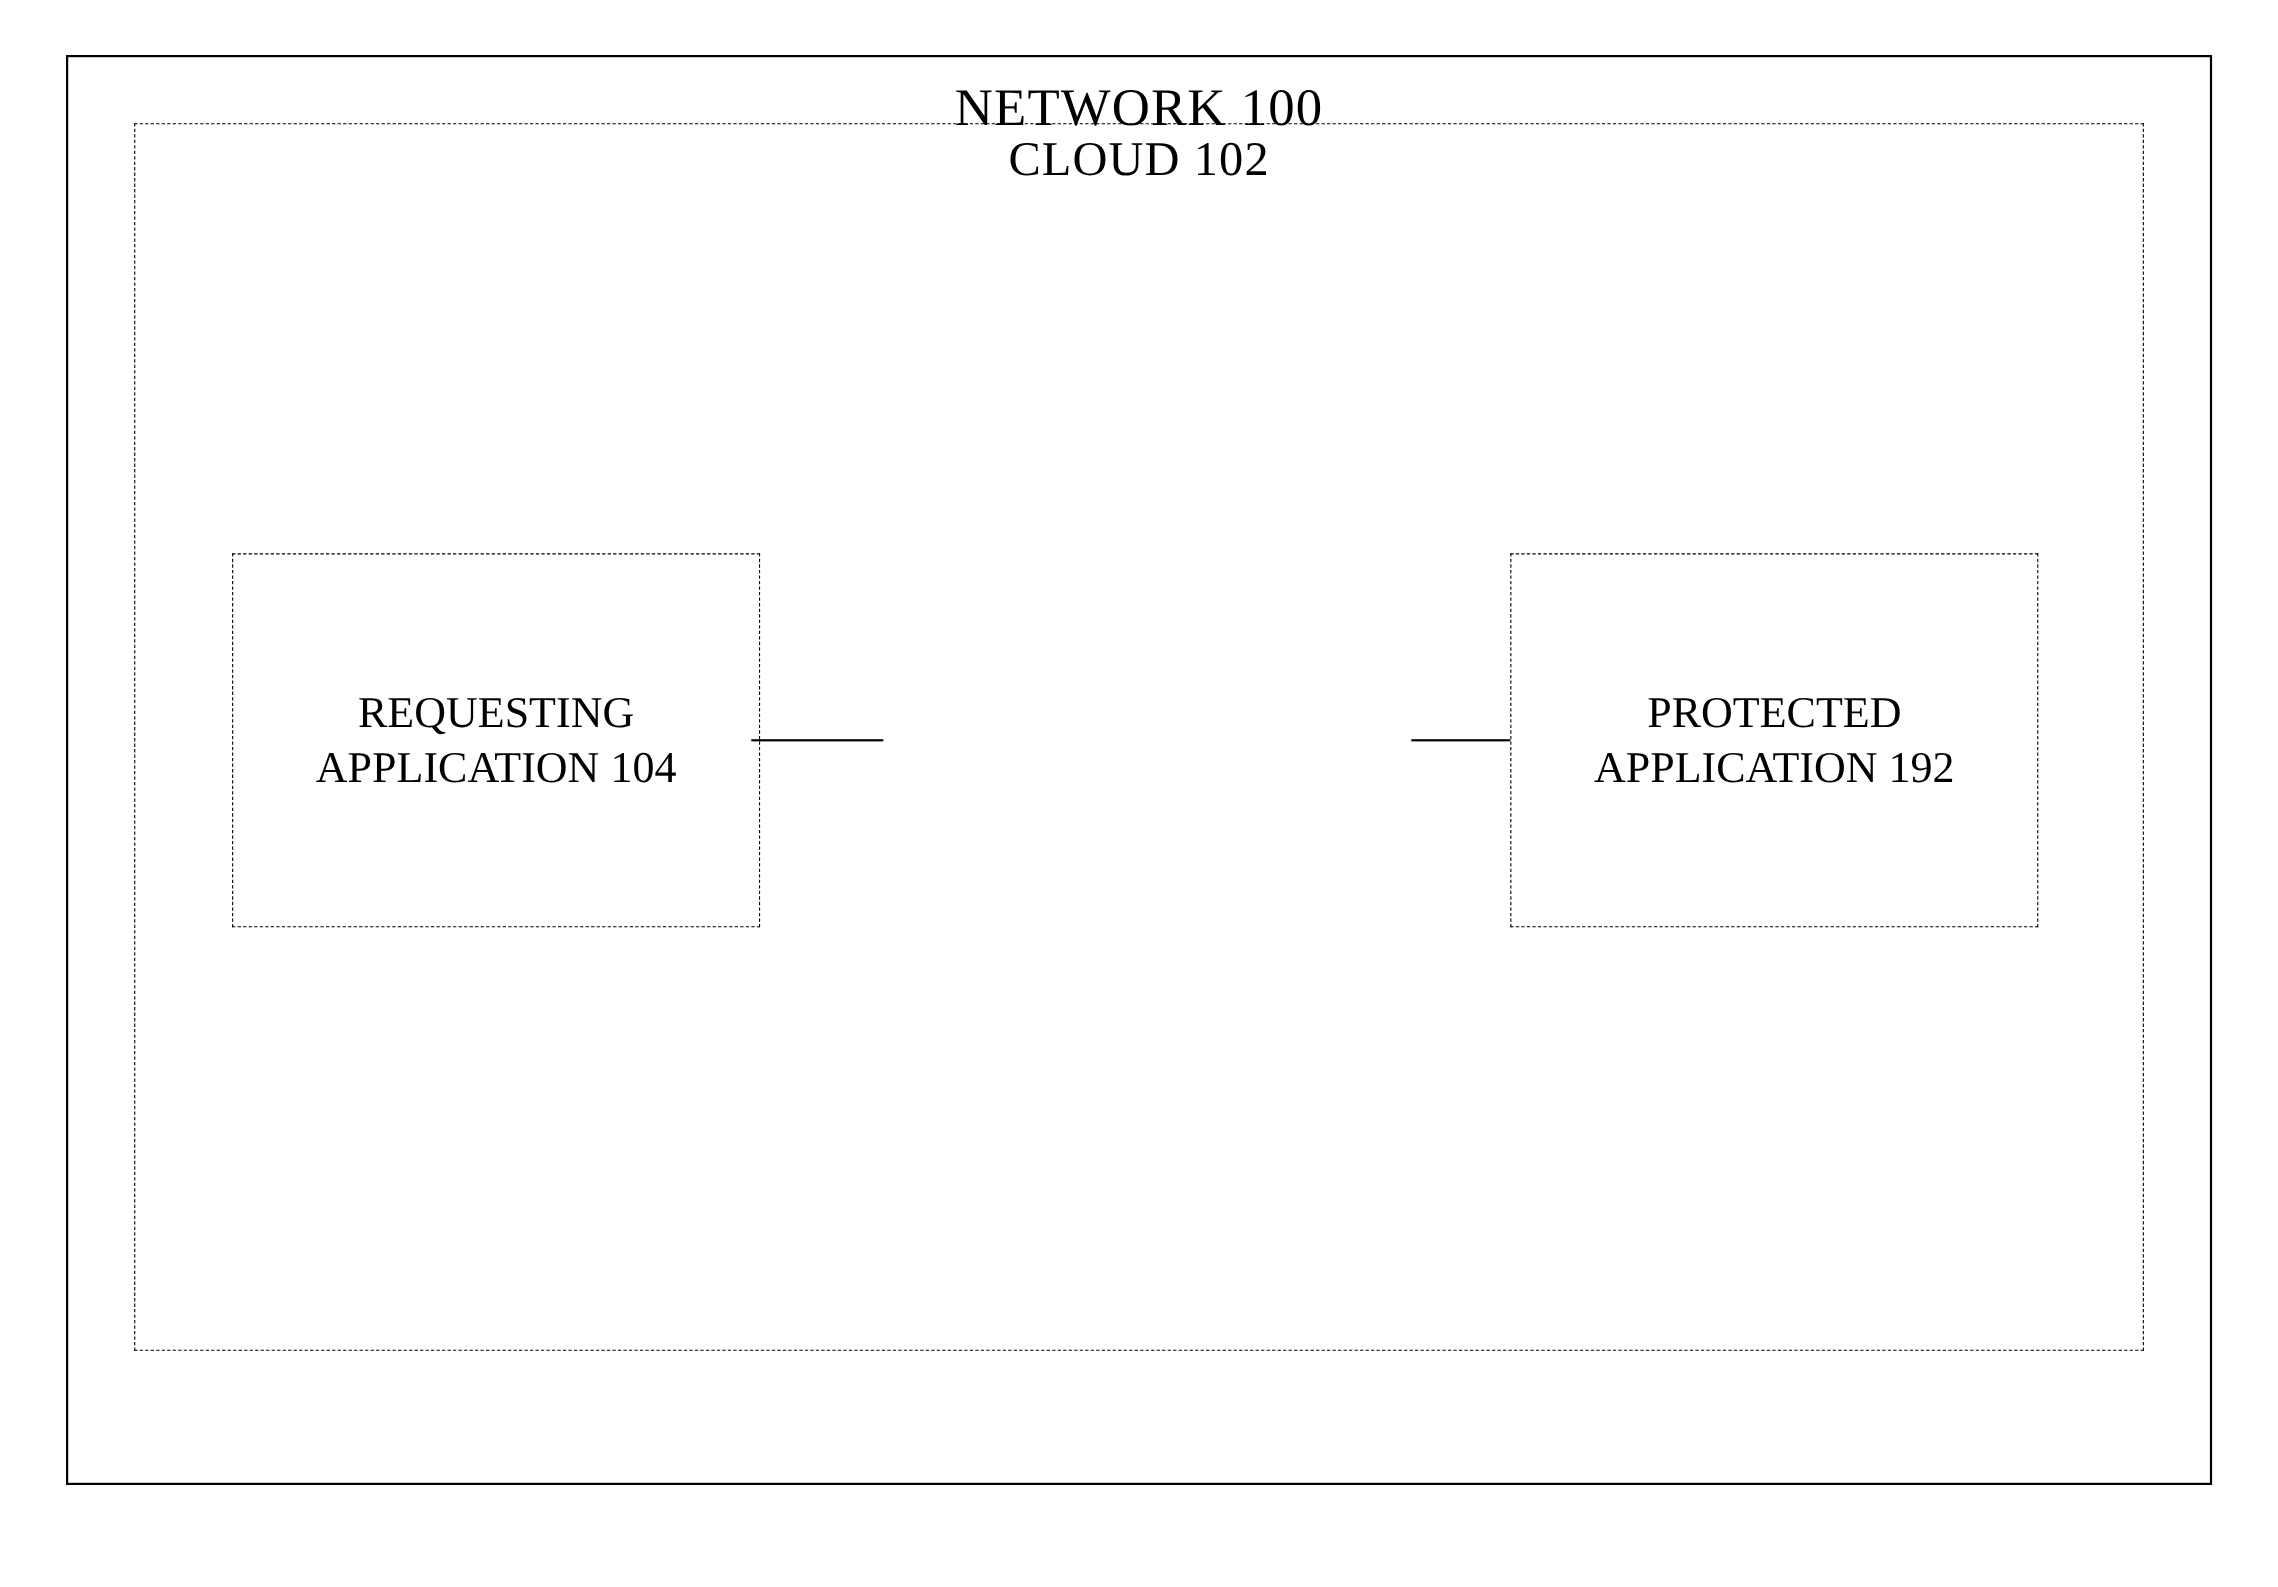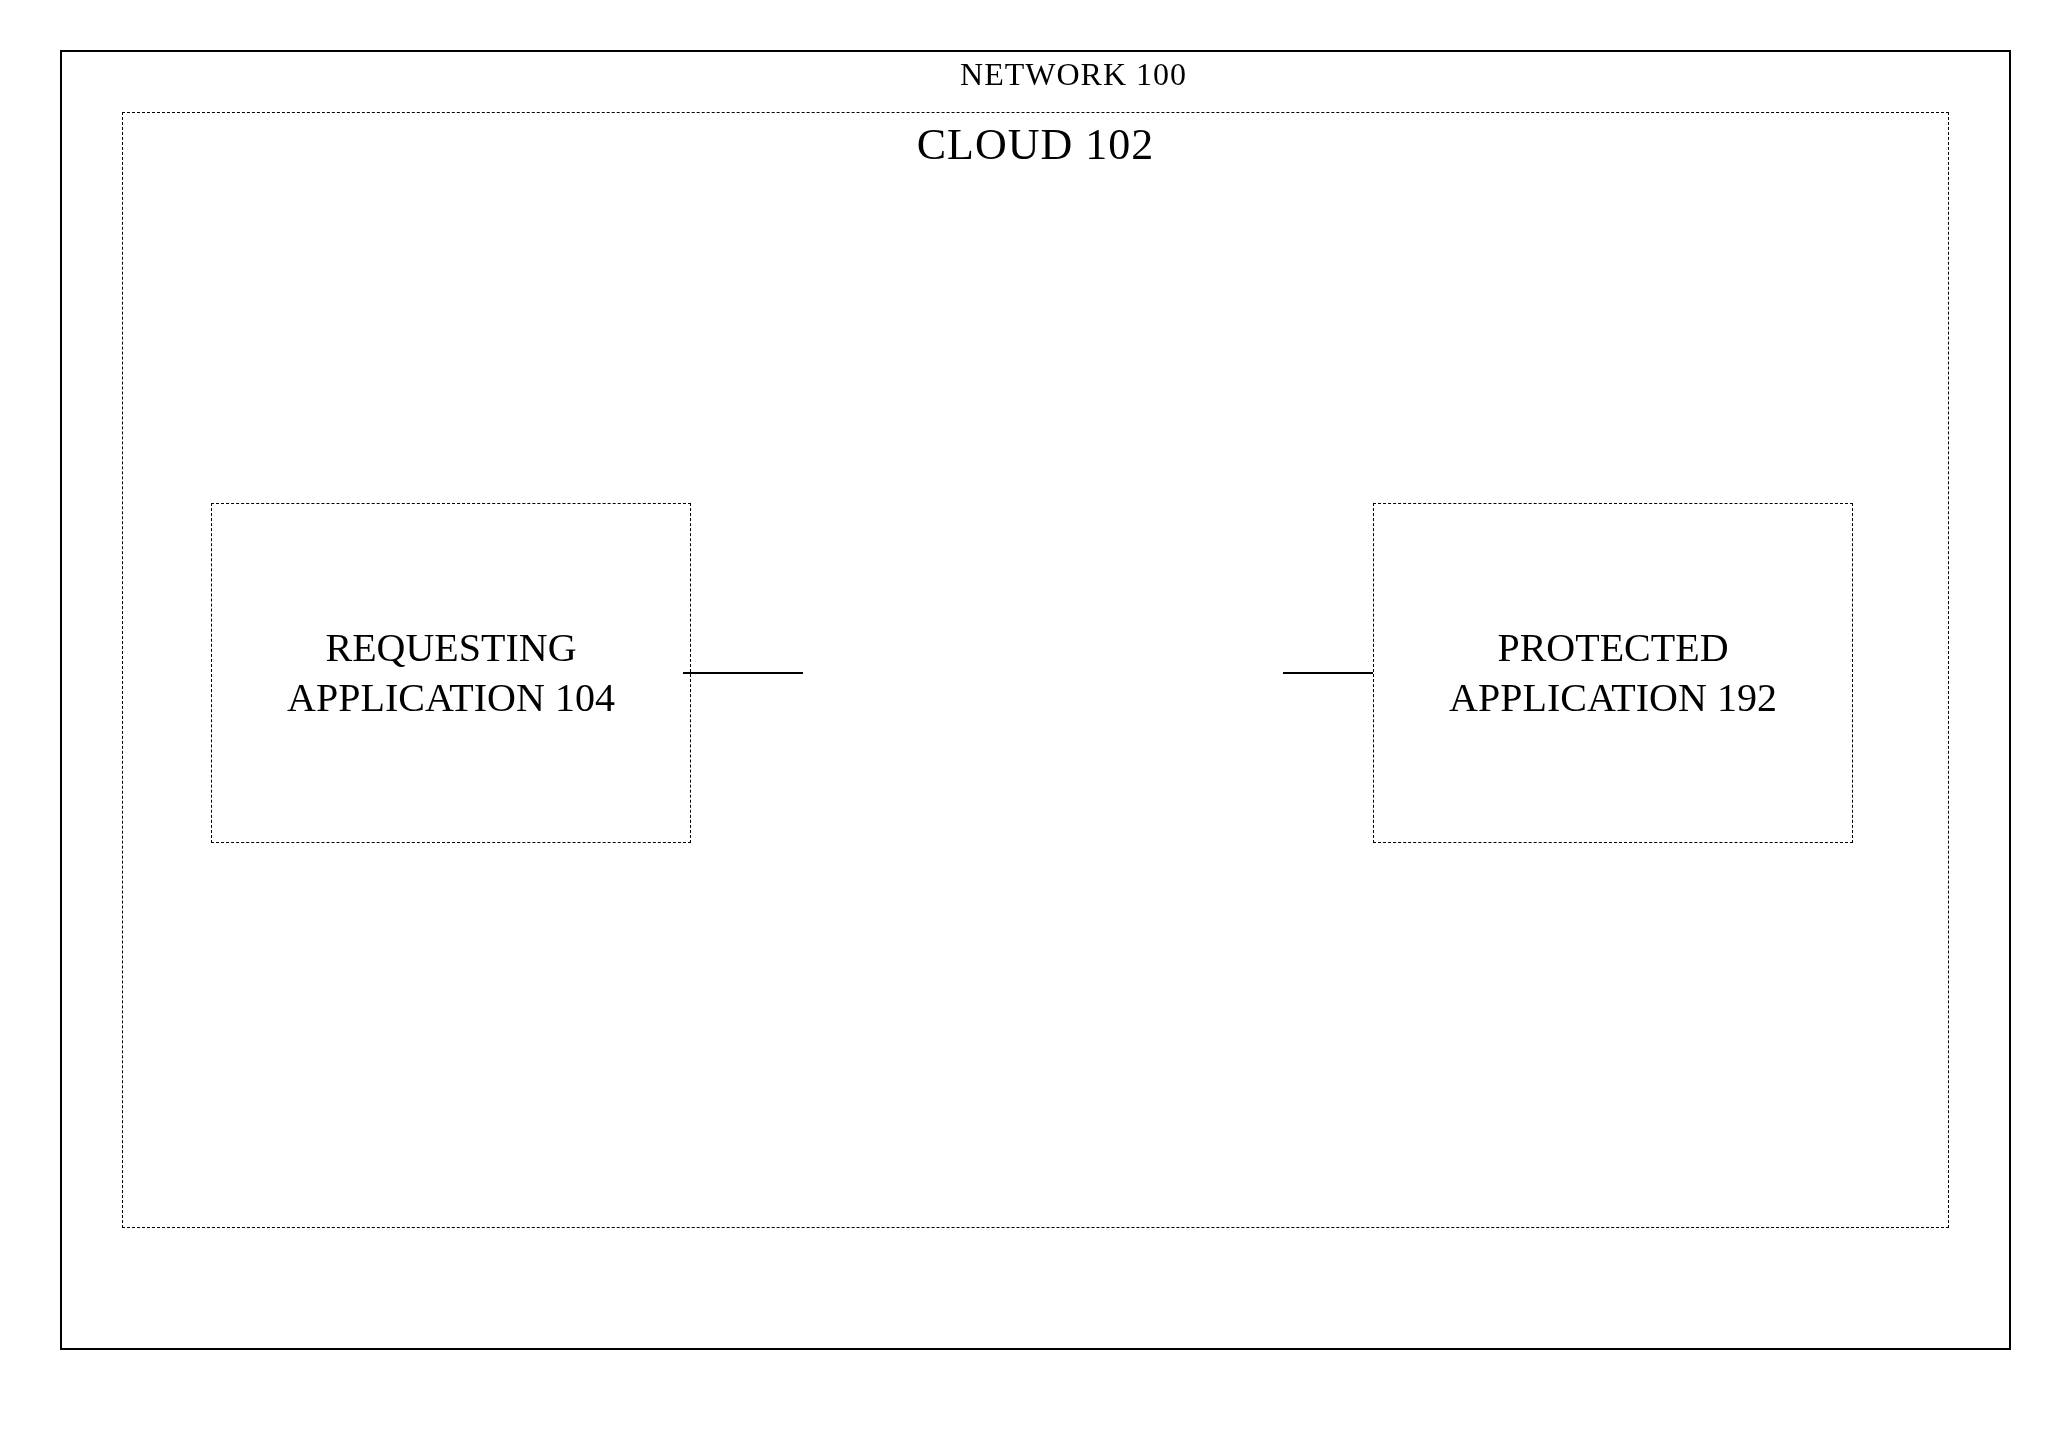--- a/index.html
+++ b/index.html
@@ -24,26 +24,25 @@
     left: 60px;
     top: 50px;
     width: 1951px;   
     height: 1300px;  
     border: 2px solid #000000;
     box-sizing: border-box;
   }
   .network-title {
     position: absolute;
     left: 0;
-    top: 4px;
+    top: 19px;
     width: 100%;
     text-align: center;
-    font-size: 32px;
+    font-size: 48px;
     letter-spacing: 1px;
-    margin-left: 38px;
   }
 
   
   .cloud-box {
     position: absolute;
     left: 60px;     
     top: 60px;
     right: 60px;
     bottom: 120px;
     border: 1px dashed #000000;

